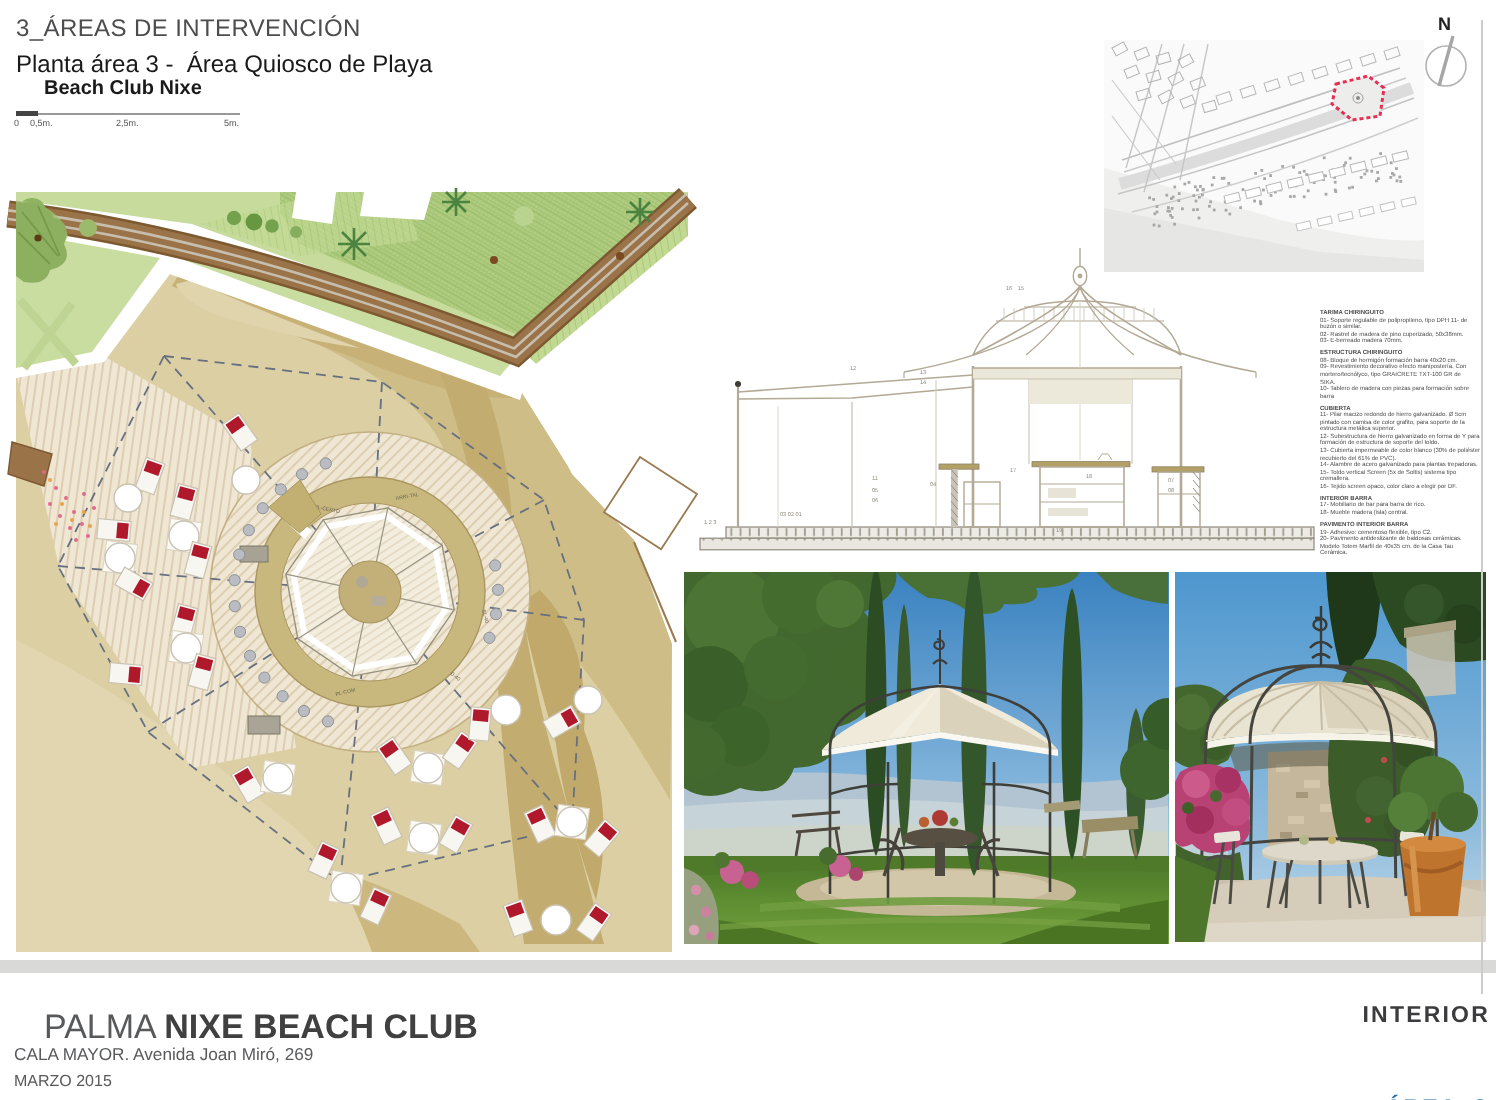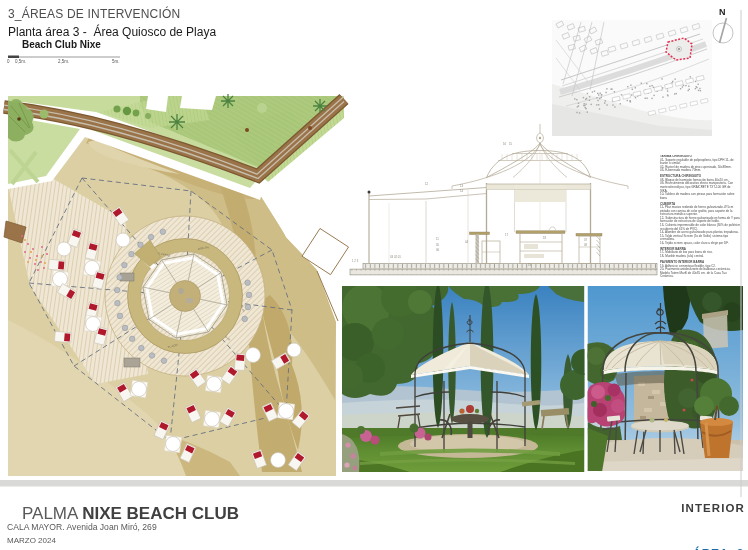--- a/index.html
+++ b/index.html
@@ -861,17 +861,17 @@
 <div>19- Adhesivo: cementoso flexible, tipo C2.</div>
 <div>20- Pavimento antideslizante de baldosas cerámicas.</div>
 <div>      Modelo Totem Marfil de 40x35 cm. de la Casa Tau</div>
 <div>      Cerámica.</div>
 </div>
 
 <div class="abs" style="left:7px;top:504px;font-size:17px;color:#58595b;margin-left:15px;">PALMA <b style="color:#404041;">NIXE BEACH CLUB</b></div>
 
 <div class="abs" style="left:7px;top:521.5px;font-size:8.6px;color:#58595b;">CALA MAYOR. Avenida Joan Miró, 269</div>
 
-<div class="abs" style="left:7px;top:536px;font-size:8px;color:#58595b;">MARZO 2024</div>
+<div class="abs" style="left:7px;top:536px;font-size:8px;color:#58595b;">MARZO 2015</div>
 
 <div class="abs" style="right:3px;top:502px;font-size:11.5px;font-weight:bold;color:#3c3c3e;letter-spacing:1.1px;">INTERIOR</div>
 
 <div class="abs" style="right:4px;top:547px;font-size:12px;font-weight:bold;color:#1b6ca8;letter-spacing:0.6px;">ÁREA&nbsp; 3</div>
 
 </body></html>

